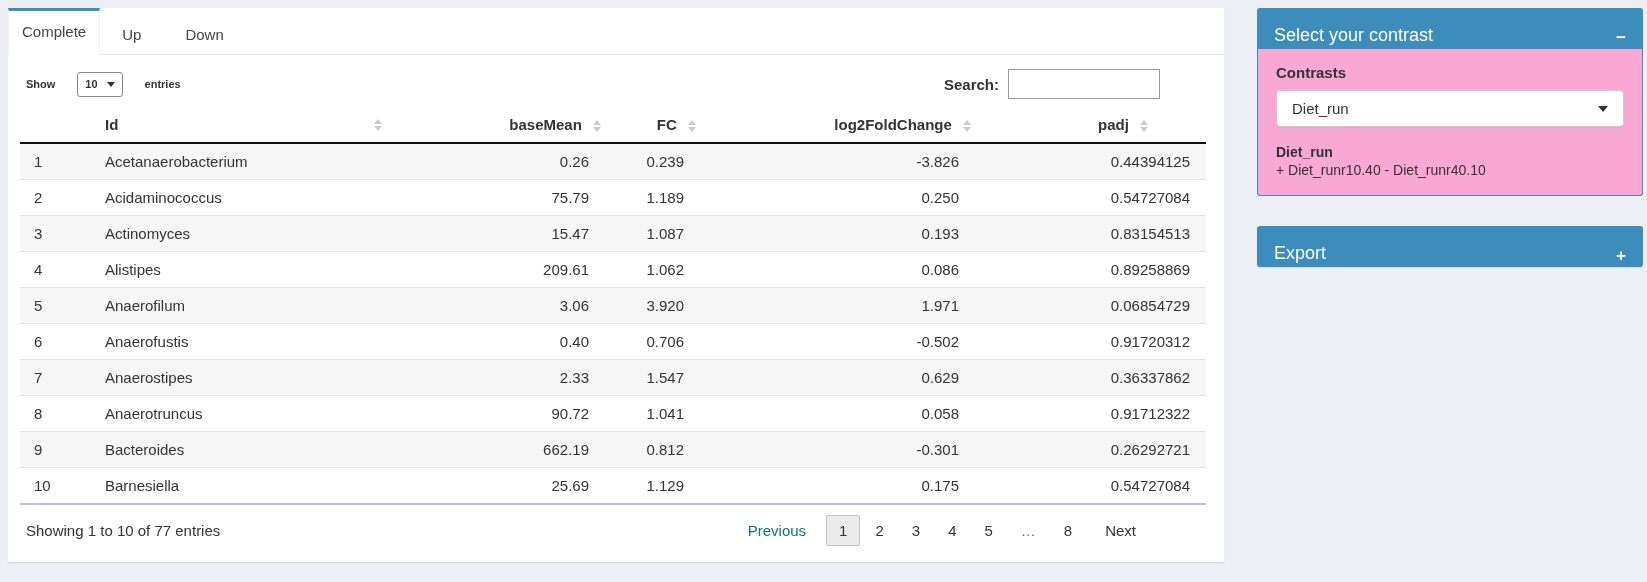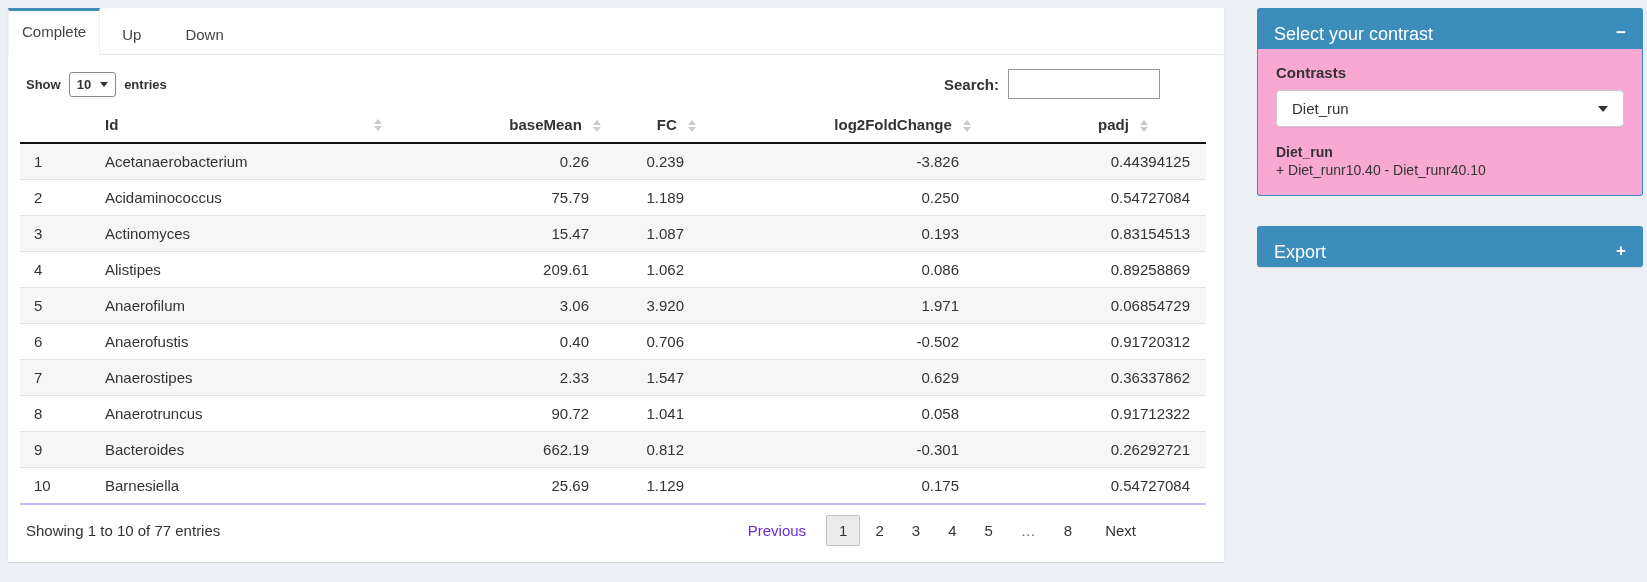--- a/index.html
+++ b/index.html
@@ -24,21 +24,21 @@
   .tab.active{
     border-top:3px solid var(--accent);
     border-left:1px solid #f0f0f0; border-right:1px solid #f0f0f0;
     background:#fff; border-bottom:1px solid #fff; padding:12px 13px 12px;
   }
   .tab:not(.active){ padding-top:15px; padding-left:22px; padding-right:22px; }
 
   .content{ padding:12px 18px 16px 12px; }
 
   .controls-row{ display:flex; justify-content:space-between; align-items:center; margin:2px 0 8px 6px; }
-  .length-control{ display:flex; align-items:center; gap:8px; font-weight:700; font-size:13px; }
+  .length-control{ display:flex; align-items:center; gap:22px; font-weight:700; font-size:11px; }
   .select-mini{
     display:inline-flex; align-items:center; gap:9px; background:#fff;
     border:1px solid #8b8b8b; border-radius:3px; padding:2px 7px; height:25px; cursor:pointer;
   }
   .caret-down{ width:0; height:0; border-left:4px solid transparent; border-right:4px solid transparent; border-top:5px solid #333; }
   .search-control{ display:flex; align-items:center; gap:9px; font-weight:700; font-size:15px; margin-right:46px; }
   .search-control input{
     width:152px; height:30px; border:1px solid #999; border-radius:0;
     padding:4px 7px; font-size:14px; font-family:inherit; outline:none; background:#fff;
   }
@@ -59,31 +59,31 @@
   .sort-icon{ display:inline-flex; flex-direction:column; gap:2px; margin-left:7px; vertical-align:middle; }
   #th-id .sort-icon{ position:absolute; right:8px; top:50%; transform:translateY(-50%); margin:0; }
   .tri-up{ width:0;height:0;border-left:4px solid transparent;border-right:4px solid transparent;border-bottom:5px solid #ccc; }
   .tri-down{ width:0;height:0;border-left:4px solid transparent;border-right:4px solid transparent;border-top:5px solid #ccc; }
 
   
   .footer-row{ display:flex; justify-content:space-between; align-items:center; margin-top:10px; }
   .table-info{ font-size:15px; margin-left:6px; }
   .pagination{ display:flex; align-items:center; margin-right:56px; font-size:15px; }
   .page-btn{ padding:7px 13px; color:#333; cursor:pointer; margin:0 1px; }
-  .page-btn.prev{ color:#6d28d9; cursor:default; padding-right:18px; }
+  .page-btn.prev{ color:#0f766e; cursor:default; padding-right:18px; }
   .page-btn.next{ padding-left:18px; }
   .page-btn.current{ background:#ebebeb; border:1px solid #c3c3c3; border-radius:2px; padding:6px 12px; }
   .page-btn.ellipsis{ color:#666; cursor:default; }
   #page-numbers{ display:flex; align-items:center; }
 
   
   .sidebar{ width:386px; margin:8px 4px 0 33px; }
   .box-header{
-    background:var(--accent); color:#fff; height:41px; display:flex; align-items:flex-start;
-    justify-content:space-between; padding:16px 17px; border-radius:3px 3px 0 0;
+    background:var(--accent); color:#fff; height:41px; display:flex; align-items:flex-end;
+    justify-content:space-between; padding:3px 17px; border-radius:3px 3px 0 0;
     font-size:18px; cursor:pointer;
   }
   .box-header .box-tool{ font-weight:700; font-size:17px; cursor:pointer; line-height:1; }
   .contrast-box .box-body{
     background:#f9a8d4; border:1px solid var(--accent); border-top:none;
     border-radius:0 0 3px 3px; padding:15px 18px 17px;
   }
   .contrasts-label{ font-weight:700; font-size:15px; margin-bottom:9px; }
   .select-box{
     height:37px; border:1px solid #ccc; border-radius:4px; background:#fff;

